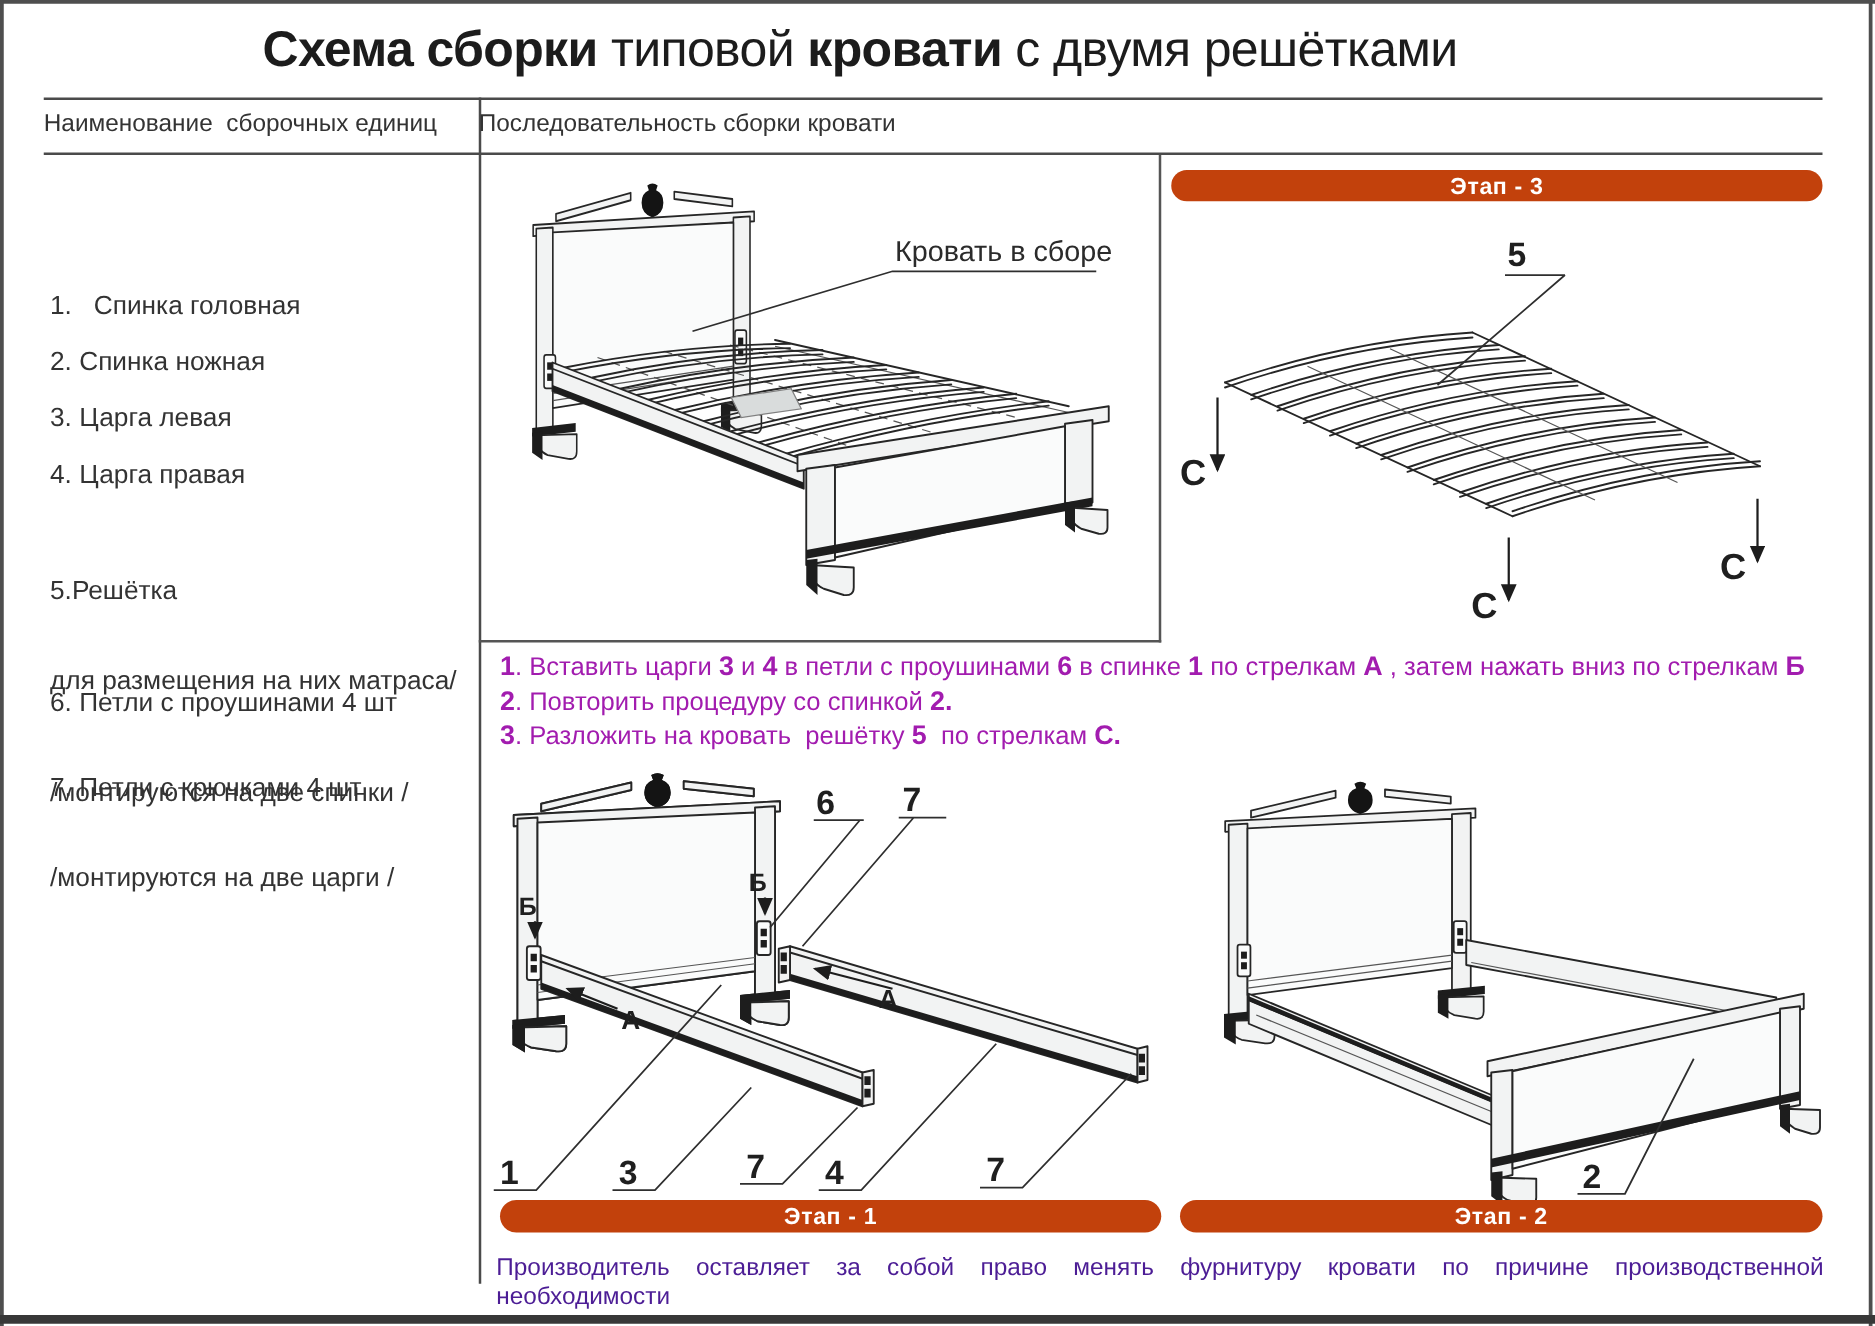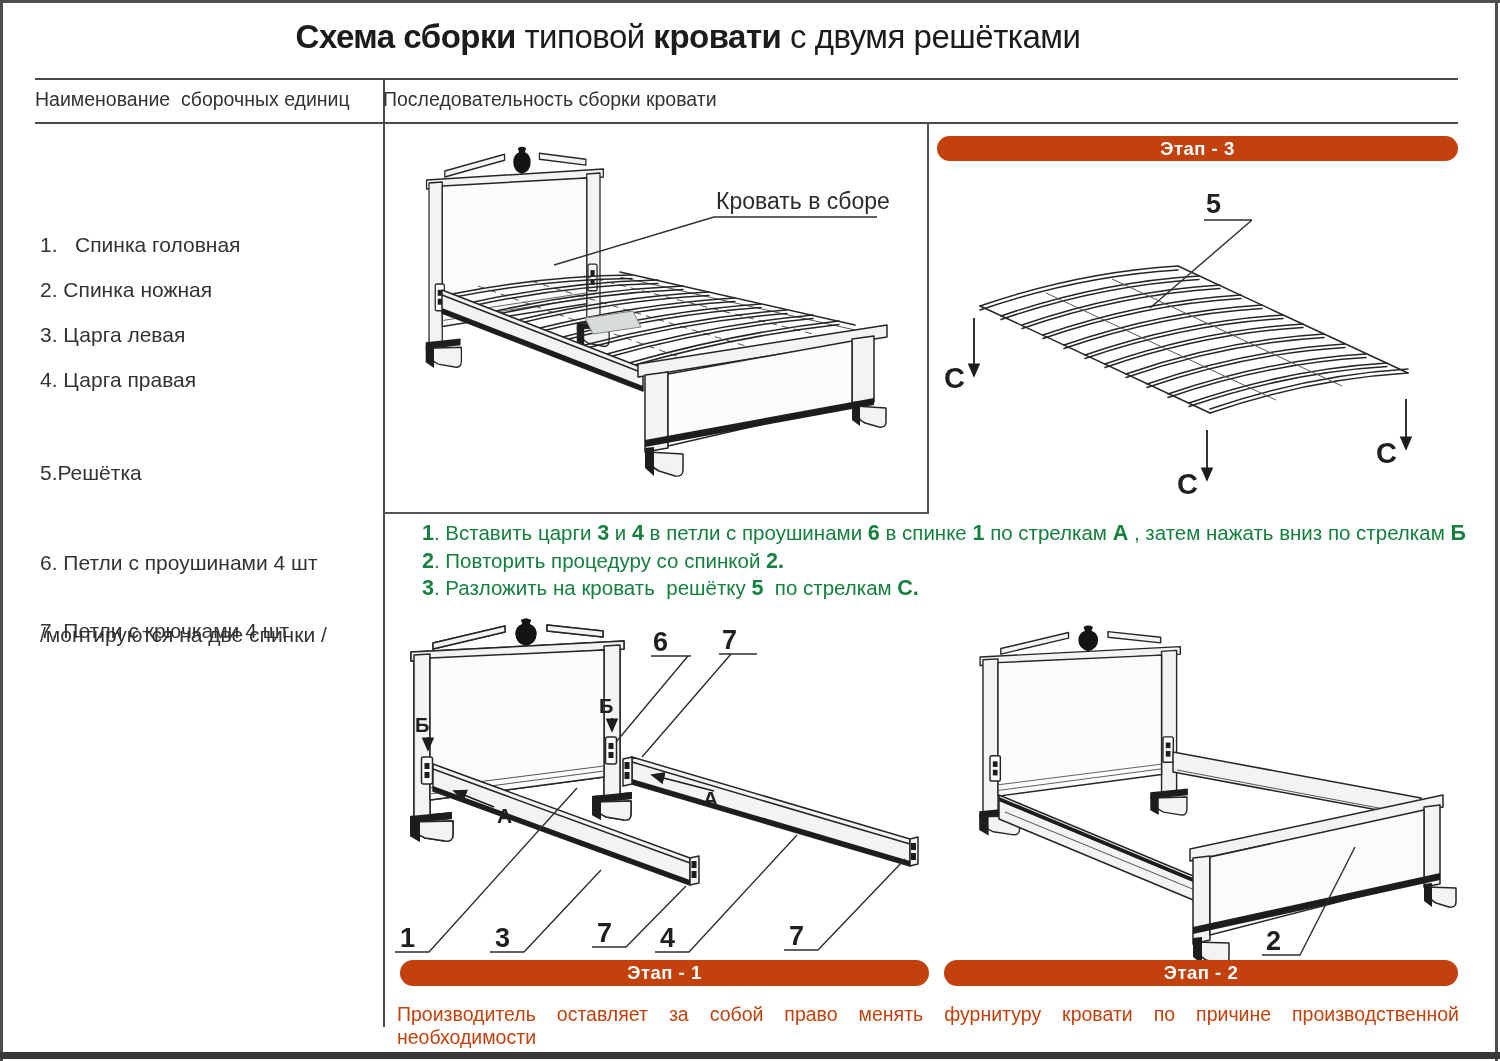--- a/index.html
+++ b/index.html
@@ -8,38 +8,38 @@
   
   .frame-top{left:0;top:0;width:1500px;height:3px;background:#4e4e4e;}
   .frame-left{left:0;top:0;width:3px;height:1061px;background:#4e4e4e;}
   .frame-right{left:1495px;top:0;width:3px;height:1061px;background:#4e4e4e;}
   .frame-bottom{left:0;top:1052px;width:1500px;height:7px;background:#383838;}
   
   .hline{background:#4a4a4a;height:2px;}
   .vline{background:#4a4a4a;width:2px;}
   
   .title{left:0;top:18px;width:1256px;text-align:center;padding-left:120px;box-sizing:border-box;
-         font-size:33px;letter-spacing:-0.5px;color:#1c1c1c;white-space:pre-wrap;}
+         font-size:40px;letter-spacing:-0.5px;color:#1c1c1c;white-space:pre-wrap;}
   .title b{font-weight:700;}
   
   .hdr{top:88px;font-size:19.5px;color:#333;text-align:left;white-space:pre-wrap;}
   .hdr-left{left:35px;width:348px;}
   .hdr-right{left:383px;width:1077px;}
   
   .part{left:40px;width:345px;font-size:21px;line-height:24px;color:#333;white-space:pre-wrap;margin-top:48px;}
   
   .bedbox{left:383px;top:124px;width:546px;height:390px;border-right:2px solid #555;border-bottom:2px solid #555;box-sizing:border-box;}
   
-  .instr{left:422px;width:1062px;font-size:20.5px;color:#15803d;white-space:pre-wrap;}
+  .instr{left:400px;width:1062px;font-size:20.5px;color:#a21caf;white-space:pre-wrap;}
   .instr b{font-weight:700;font-size:21.5px;}
   
   .pill{background:#c2410c;border-radius:13px;color:#fff;display:flex;align-items:center;justify-content:center;
         font-size:18.5px;font-weight:700;letter-spacing:0.5px;}
   
-  .footer{left:397px;top:1003px;width:1062px;font-size:19.5px;color:#c2410c;
+  .footer{left:397px;top:1003px;width:1062px;font-size:19.5px;color:#4c1d95;
           text-align:justify;text-align-last:justify;word-spacing:5px;}
   
   svg{position:absolute;overflow:visible;}
   .s{stroke:#262626;stroke-width:1.5;fill:none;stroke-linecap:round;stroke-linejoin:round;}
   .thin{stroke:#555;stroke-width:1;fill:none;}
   .f{fill:#f2f3f3;stroke:#262626;stroke-width:1.5;stroke-linejoin:round;}
   .fw{fill:#fafbfb;stroke:#262626;stroke-width:1.5;stroke-linejoin:round;}
   .d{fill:#1d1d1d;stroke:none;}
   .ld{stroke:#2e2e2e;stroke-width:1.4;fill:none;}
   .arw{stroke:#1d1d1d;stroke-width:1.8;fill:none;}
@@ -66,27 +66,29 @@
 
 <div class="abs hdr hdr-left">Наименование  сборочных единиц</div>
 <div class="abs hdr hdr-right">Последовательность сборки кровати</div>
 
 <div class="abs part" style="top:185px;"><span>1.   Спинка головная</span></div>
 <div class="abs part" style="top:230px;"><span>2. Спинка ножная</span></div>
 <div class="abs part" style="top:275px;"><span>3. Царга левая</span></div>
 <div class="abs part" style="top:320px;"><span>4. Царга правая</span></div>
 <div class="abs part" style="top:365px;">
   <div>5.Решётка</div>
+  <div>для размещения на них матраса/</div>
 </div>
 <div class="abs part" style="top:455px;">
   <div>6. Петли с проушинами 4 шт</div>
   <div>/монтируются на две спинки /</div>
 </div>
 <div class="abs part" style="top:523px;">
   <div>7. Петли с крючками 4 шт</div>
+  <div>/монтируются на две царги /</div>
 </div>
 
 <div class="abs bedbox"></div>
 
 <svg style="left:386px;top:122px;" width="546" height="392" viewBox="386 122 546 392">
   <defs>
     <marker id="ah" markerWidth="10" markerHeight="10" refX="7" refY="3.5" orient="auto">
       <path d="M0,0 L8,3.5 L0,7 Z" fill="#1d1d1d"></path>
     </marker>
     <path id="urn" d="M-5,-14 q5,-3 10,0 l-1.5,4 q7,2.5 7,10 q0,9 -10.5,12 q-10.5,-3 -10.5,-12 q0,-7.5 7,-10 z"></path>

